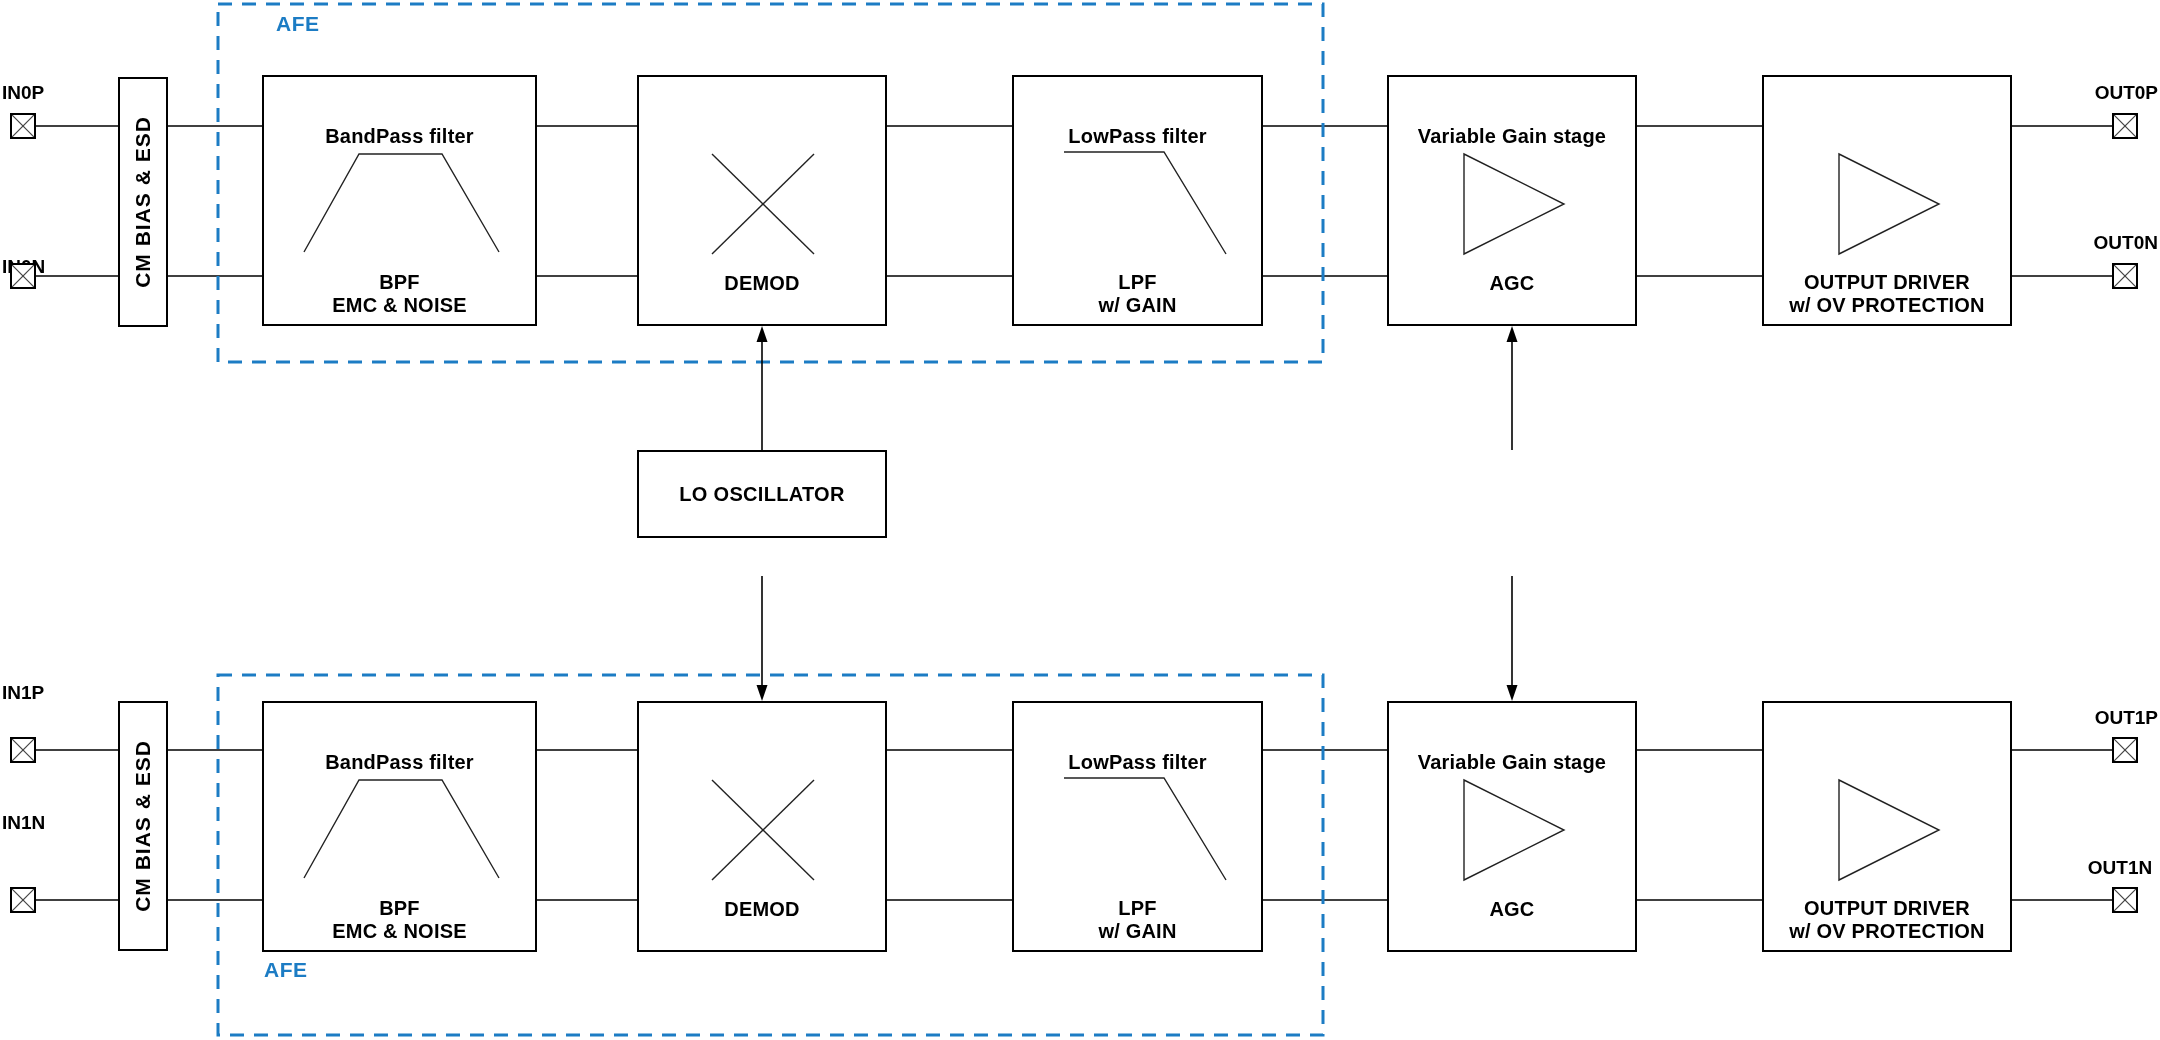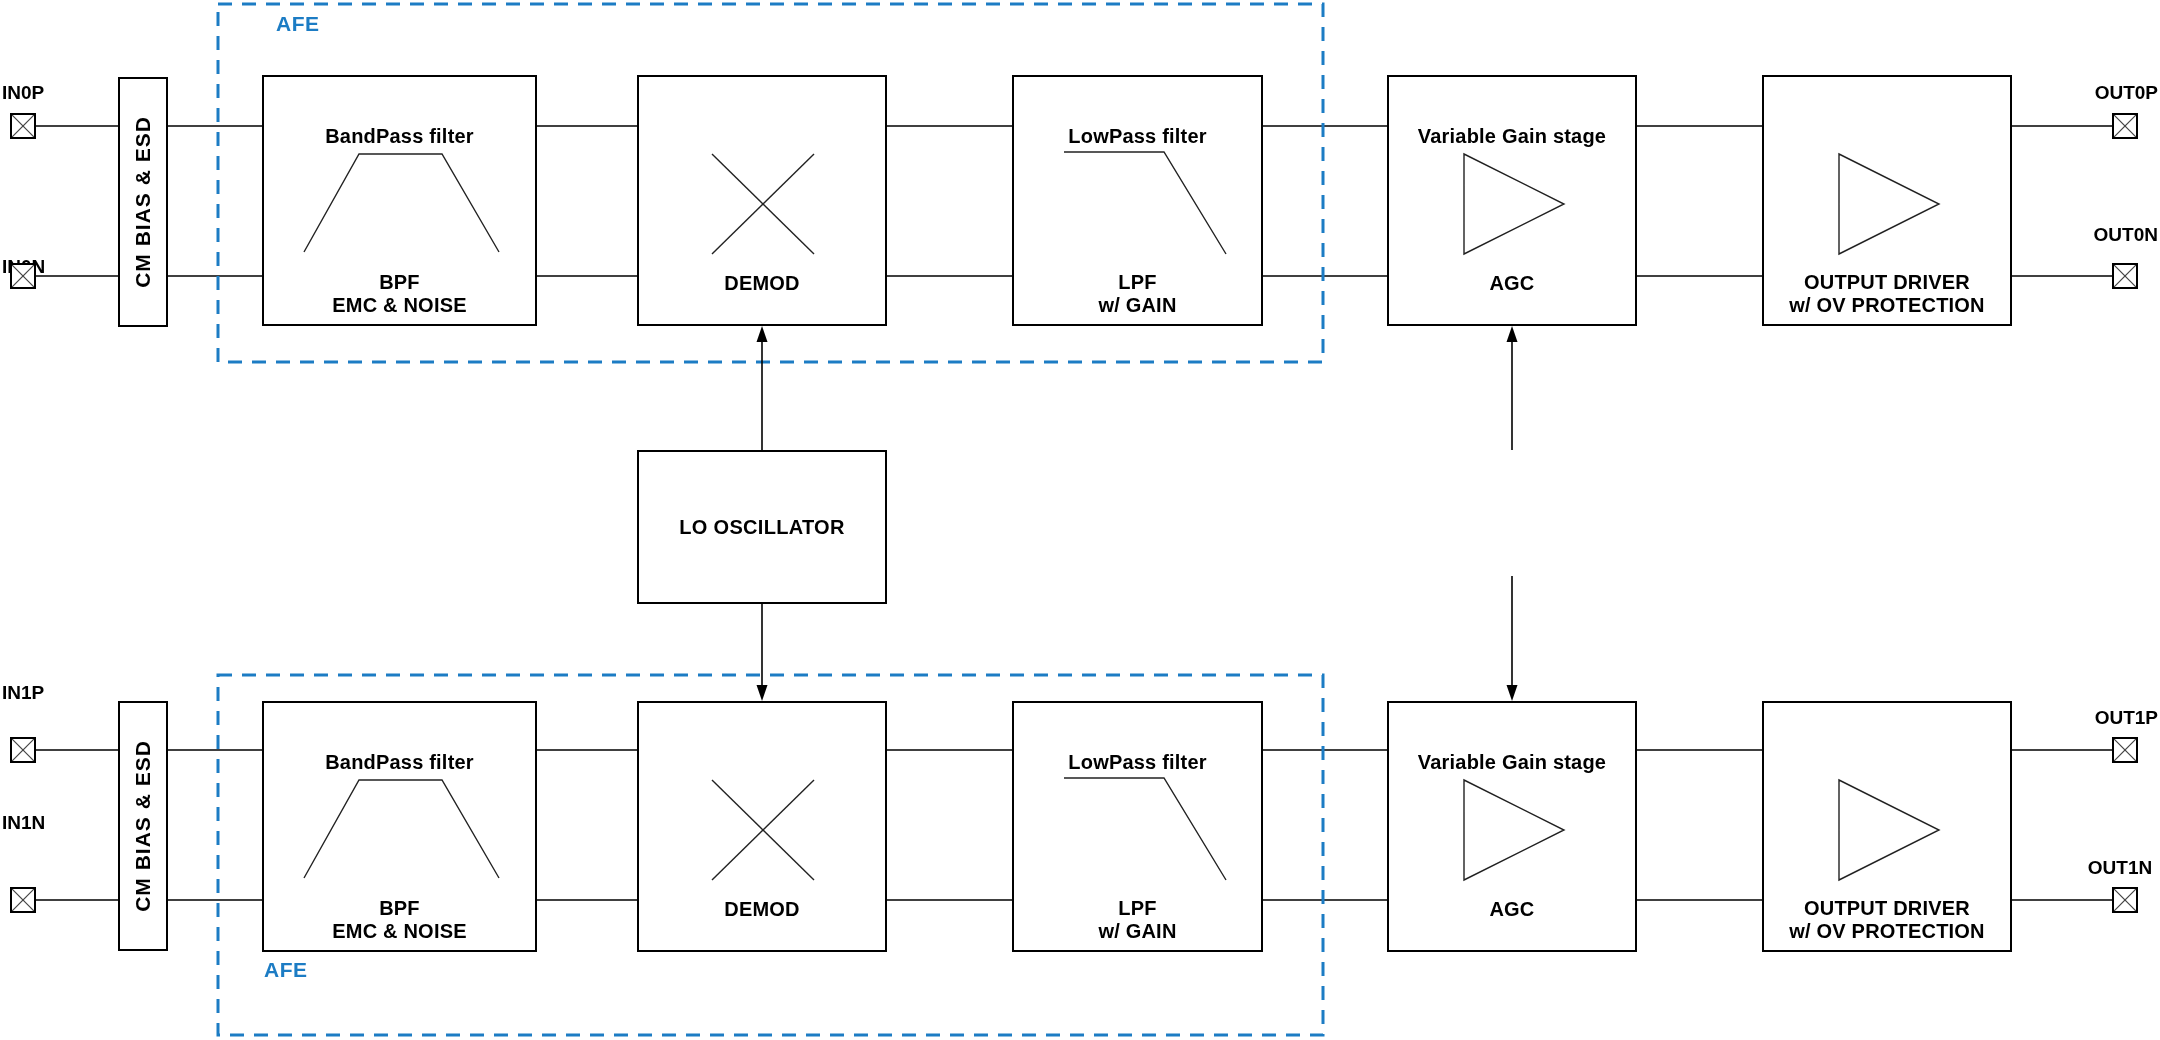--- a/index.html
+++ b/index.html
@@ -140,29 +140,29 @@
     </div>
   </div>
 
   <div class="iolabel right" style="left:2082px;top:82px;">OUT0P</div>
   <div class="pad" style="left:2112px;top:113px;">
     <svg viewBox="0 0 22 22">
         <line x1="0" y1="0" x2="22" y2="22"></line>
         <line x1="22" y1="0" x2="0" y2="22"></line>
       </svg>
   </div>
-  <div class="iolabel right" style="left:2082px;top:224px;">OUT0N</div>
+  <div class="iolabel right" style="left:2082px;top:232px;">OUT0N</div>
   <div class="pad" style="left:2112px;top:263px;">
     <svg viewBox="0 0 22 22">
         <line x1="0" y1="0" x2="22" y2="22"></line>
         <line x1="22" y1="0" x2="0" y2="22"></line>
       </svg>
   </div>
 
-  <div class="block centerbox" style="left:637px;top:450px;width:250px;height:154px;">
+  <div class="block centerbox" style="left:637px;top:450px;width:250px;height:88px;">
     <span class="clabel">LO OSCILLATOR</span>
   </div>
 
 
   <div class="iolabel" style="left:2px;top:682px;">IN1P</div>
   <div class="pad" style="left:10px;top:737px;">
     <svg viewBox="0 0 22 22">
         <line x1="0" y1="0" x2="22" y2="22"></line>
         <line x1="22" y1="0" x2="0" y2="22"></line>
       </svg>

